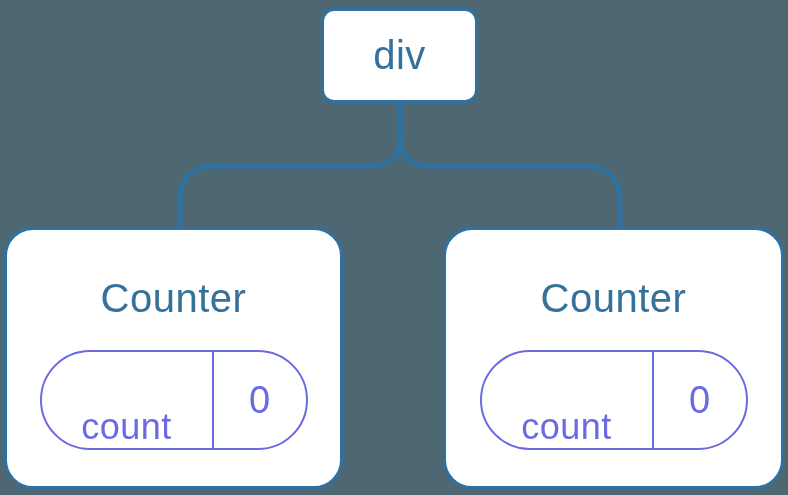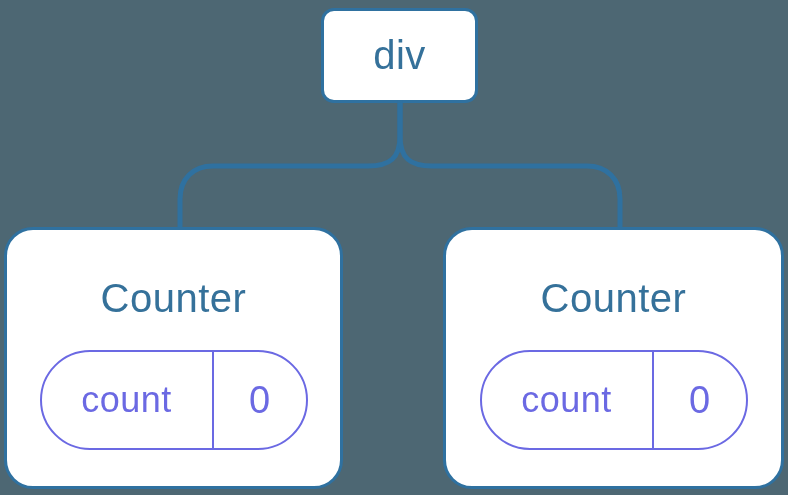--- a/index.html
+++ b/index.html
@@ -80,21 +80,21 @@
     border: 2px solid var(--state);
     border-radius: 50px;
     display: flex;
     align-items: stretch;
     overflow: hidden;
     background: var(--card-bg);
   }
   .state-key-cell {
     flex: 1;
     display: flex;
-    align-items: center;
+    align-items: flex-end;
     justify-content: center;
     border-right: 2px solid var(--state);
   }
   .state-value-cell {
     width: 92px;
     display: flex;
     align-items: center;
     justify-content: center;
   }
   .state-key {

